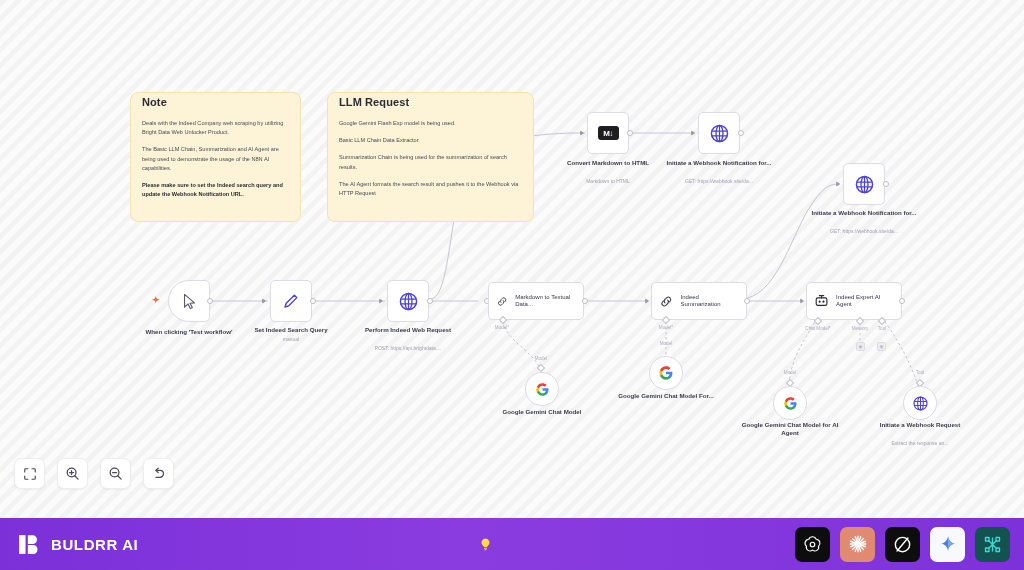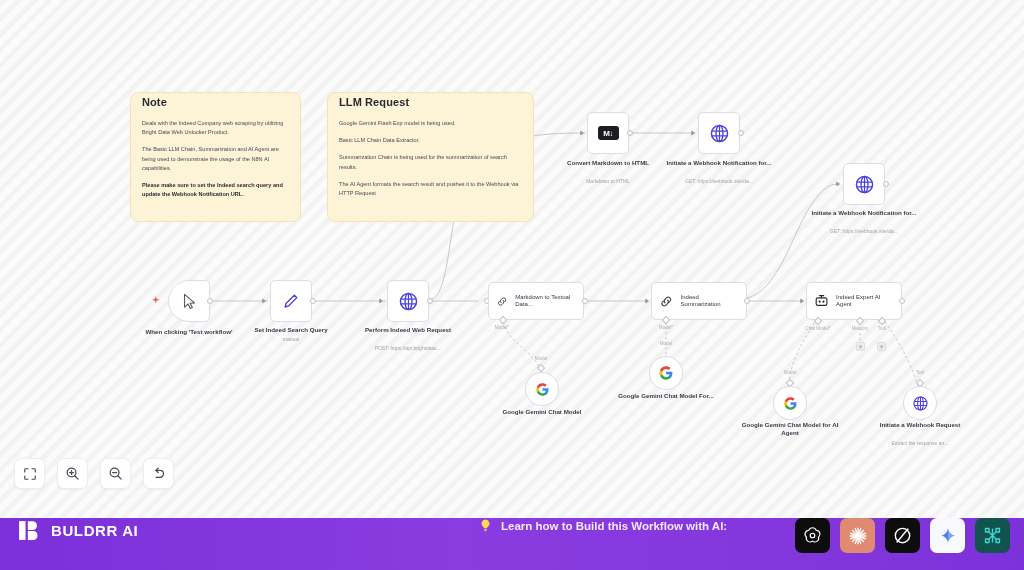--- a/index.html
+++ b/index.html
@@ -120,21 +120,21 @@
     width: 31px; height: 31px; background: #fff; border-radius: 7px;
     border: 1px solid #ececf1;
     display: flex; align-items: center; justify-content: center;
     box-shadow: 0 1px 2px rgba(0,0,0,.05);
   }
 
   
   #footer {
     position: absolute; left: 0; bottom: 0; width: 1024px; height: 52px;
     background: linear-gradient(90deg, #7b30d8 0%, #8a3ce0 45%, #7d32d9 100%);
-    display: flex; align-items: flex-start;
+    display: flex; align-items: center;
   }
   #brand { display: flex; align-items: center; gap: 9px; padding-left: 17px; }
   .brand-mark {
     width: 25px; height: 25px; position: relative;
   }
   .brand-text {
     color: #fff; font-size: 15px; font-weight: bold; letter-spacing: .6px;
   }
   #cta {
     position: absolute; left: 478px; display: flex; align-items: center; gap: 8px;
@@ -381,21 +381,20 @@
       </svg>
       <span class="brand-text">BULDRR AI</span>
     </div>
 
     <div id="cta">
       <svg width="15" height="15" viewBox="0 0 24 24">
         <path d="M12 2.5a6.2 6.2 0 0 0-3.6 11.3c.6.45.95 1.1.95 1.8v.4h5.3v-.4c0-.7.35-1.35.95-1.8A6.2 6.2 0 0 0 12 2.5z" fill="#ffd84d"></path>
         <rect x="9.6" y="17" width="4.8" height="1.8" rx=".9" fill="#ffd84d"></rect>
         <rect x="10.3" y="19.4" width="3.4" height="1.7" rx=".85" fill="#ffd84d"></rect>
       </svg>
-      <span id="cta-text">Learn how to Build this Workflow with AI:</span>
     </div>
 
     <div id="ai-icons">
       <div class="ai-chip" style="background:#0d0d0d;">
         <svg width="21" height="21" viewBox="0 0 24 24">
           <path d="M12 3.2c-1.9 0-3.5 1.1-4.2 2.8-1.9.1-3.5 1.3-4.1 3.1-.6 1.8 0 3.7 1.4 4.9-.5 1.8.2 3.7 1.8 4.7 1.6 1 3.6.9 5.1-.3 1.5 1.2 3.5 1.3 5.1.3 1.6-1 2.3-2.9 1.8-4.7 1.4-1.2 2-3.1 1.4-4.9-.6-1.8-2.2-3-4.1-3.1-.7-1.7-2.3-2.8-4.2-2.8z" fill="none" stroke="#ffffff" stroke-width="1.3"></path>
           <circle cx="12" cy="12" r="2.6" fill="none" stroke="#ffffff" stroke-width="1.3"></circle>
         </svg>
       </div>
       <div class="ai-chip" style="background:#e08a72;">

